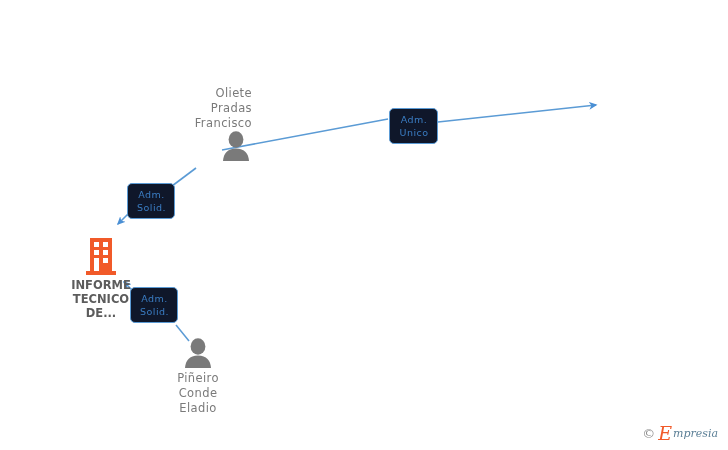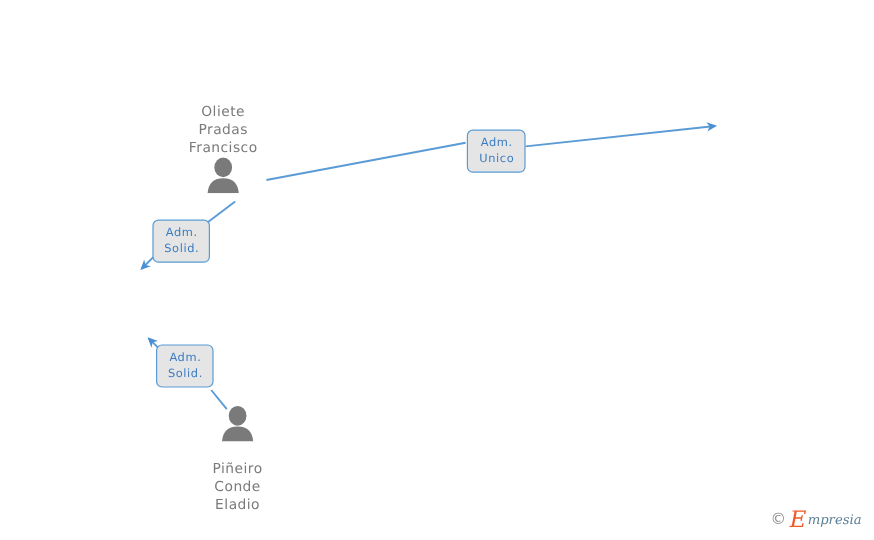--- a/index.html
+++ b/index.html
@@ -46,21 +46,21 @@
   }
   .icon-wrap {
     display: block;
     line-height: 0;
   }
   .edge-label {
     position: absolute;
     box-sizing: border-box;
     border: 1px solid #5b9bd5;
     border-radius: 5px;
-    background: #e5e5e5;
+    background: #0f172a;
     color: #3a7cc2;
     font-size: 9.5px;
     line-height: 13px;
     letter-spacing: 0.5px;
     text-align: center;
     padding: 4px 5px 4px 6px;
     white-space: pre-line;
     font-family: "DejaVu Sans", sans-serif;
   }
   #watermark {
@@ -117,42 +117,59 @@
       <path d="M196,168 L172,186" stroke="#5b9bd5" stroke-width="1.6" fill="none"></path>
       <path d="M129,213 L118,224" stroke="#5b9bd5" stroke-width="1.6" fill="none" marker-end="url(#arrow-dl)"></path>
     </g>
 
     <g>
       <path d="M189,341 L176,325" stroke="#5b9bd5" stroke-width="1.6" fill="none"></path>
       <path d="M134,292 L124,282" stroke="#5b9bd5" stroke-width="1.6" fill="none" marker-end="url(#arrow-dl)"></path>
     </g>
   </svg>
 
-  <div class="node" style="left:137px; top:86px; width:98px;">
+  <div class="node" style="left:154px; top:86px; width:98px;text-align:right;">
     <div class="node-label">Oliete
 Pradas
 Francisco</div>
     <span class="icon-wrap">
       <svg width="32" height="30" viewBox="0 0 32 30" xmlns="http://www.w3.org/2000/svg">
         <ellipse cx="16" cy="8.5" rx="7.4" ry="8.2" fill="#7a7a7a"></ellipse>
         <path d="M16,17.5 C7.4,17.5 3.6,22.4 3.0,30 L29,30 C28.4,22.4 24.6,17.5 16,17.5 Z" fill="#7a7a7a"></path>
       </svg>
     </span>
   </div>
 
 
+  <div class="node" style="left:57px; top:236px; width:88px;">
+    <span class="icon-wrap">
+      <svg width="38" height="40" viewBox="0 0 38 40" xmlns="http://www.w3.org/2000/svg">
+        <rect x="8" y="2" width="22" height="33" fill="#f15a29"></rect>
+        <rect x="4" y="35" width="30" height="4" fill="#f15a29"></rect>
+        <rect x="12" y="6" width="5" height="5" fill="#ffffff"></rect>
+        <rect x="21" y="6" width="5" height="5" fill="#ffffff"></rect>
+        <rect x="12" y="14" width="5" height="5" fill="#ffffff"></rect>
+        <rect x="21" y="14" width="5" height="5" fill="#ffffff"></rect>
+        <rect x="21" y="22" width="5" height="5" fill="#ffffff"></rect>
+        <rect x="12" y="22" width="5" height="13" fill="#ffffff"></rect>
+      </svg>
+    </span>
+    <div class="node-label company-main" style="margin-top:2px;">INFORME
+TECNICO
+DE...</div>
+  </div>
 
   <div class="node" style="left:150px; top:338px; width:96px;">
     <span class="icon-wrap">
       <svg width="32" height="30" viewBox="0 0 32 30" xmlns="http://www.w3.org/2000/svg">
         <ellipse cx="16" cy="8.5" rx="7.4" ry="8.2" fill="#7a7a7a"></ellipse>
         <path d="M16,17.5 C7.4,17.5 3.6,22.4 3.0,30 L29,30 C28.4,22.4 24.6,17.5 16,17.5 Z" fill="#7a7a7a"></path>
       </svg>
     </span>
-    <div class="node-label" style="margin-top:15px;">Piñeiro
+    <div class="node-label" style="margin-top:3px;">Piñeiro
 Conde
 Eladio</div>
   </div>
 
   <div class="edge-label" style="left:389px; top:108px; width:49px;">Adm.
 Unico</div>
 
   <div class="edge-label" style="left:127px; top:183px; width:48px;">Adm.
 Solid.</div>
 

